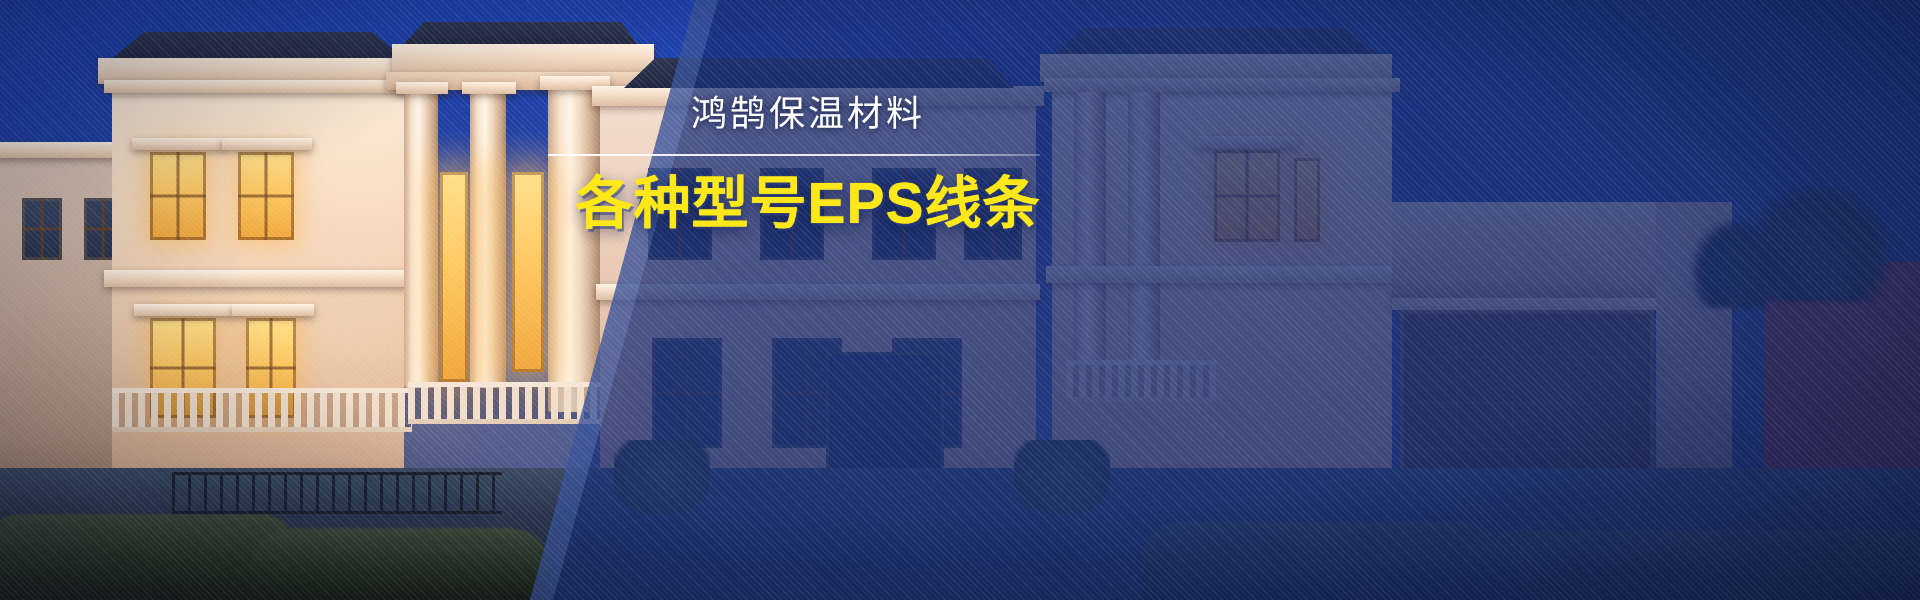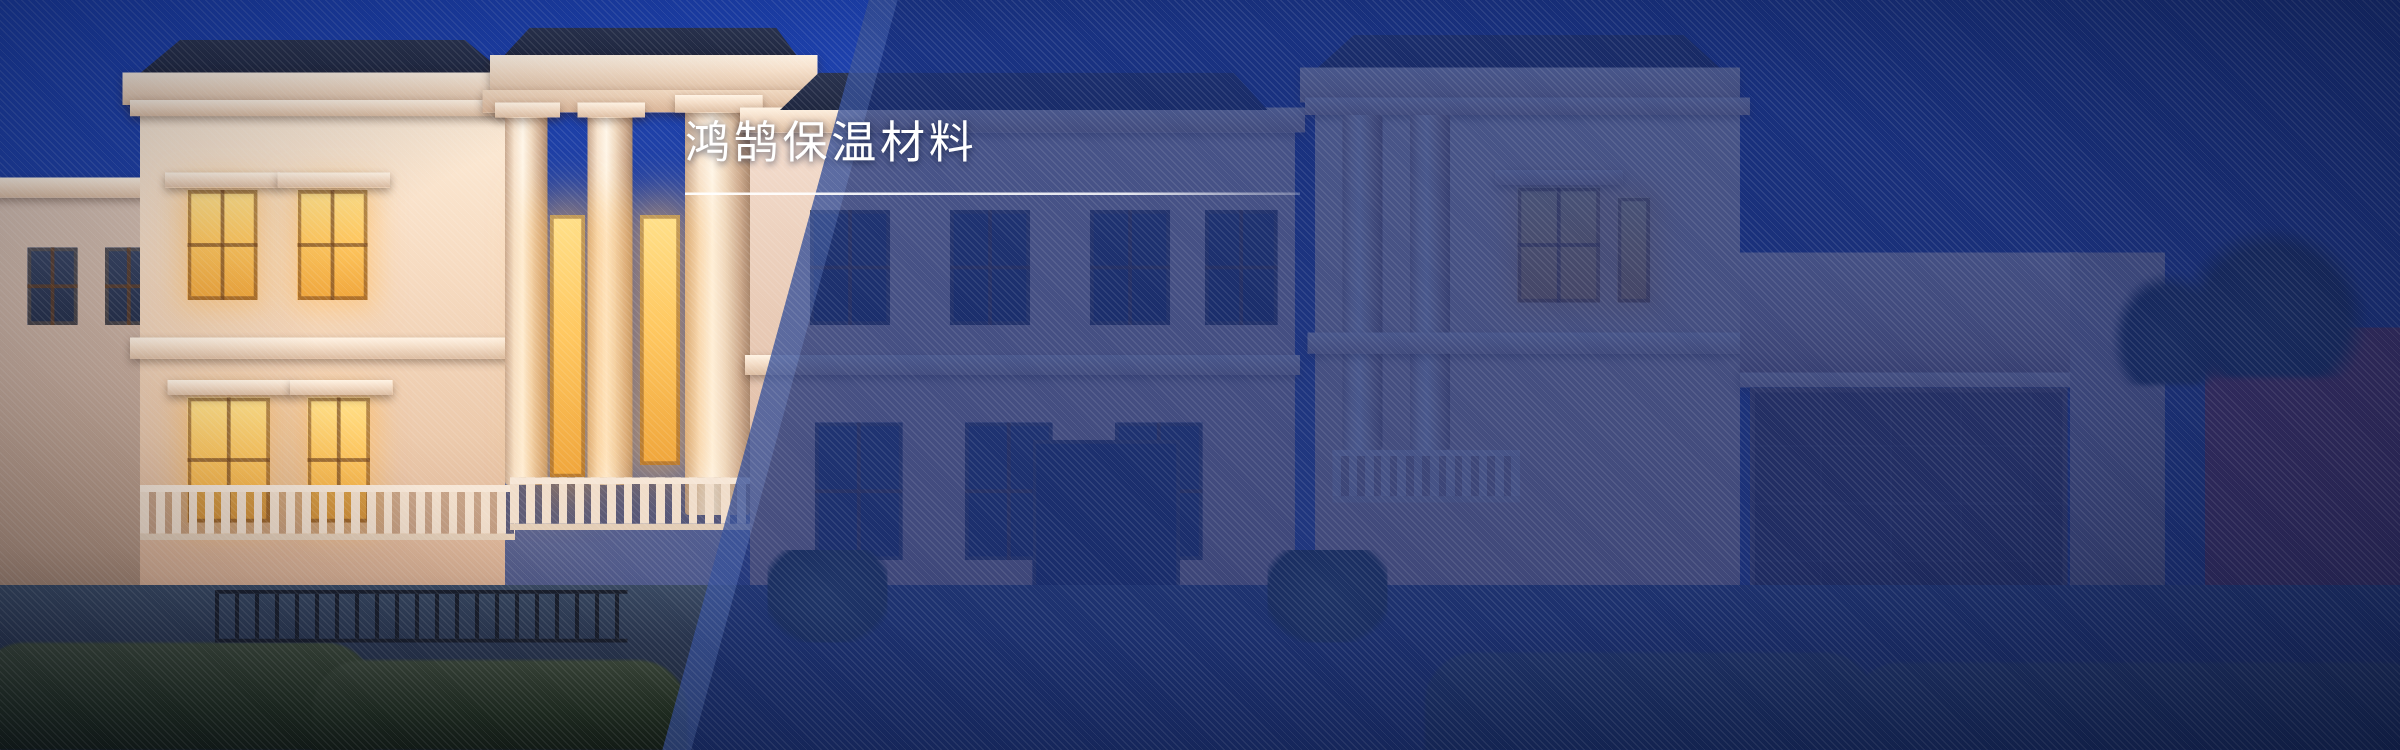--- a/index.html
+++ b/index.html
@@ -6,20 +6,21 @@
   html,body{margin:0;padding:0;background:#0b1630;}
   *{box-sizing:border-box;}
 
   .banner{
     position:relative;
     width:1920px;
     height:600px;
     overflow:hidden;
     font-family:"Liberation Sans","DejaVu Sans",sans-serif;
     background:#0f766e;
+    text-align:center;
   }
 
   
   .sky{
     position:absolute; inset:0;
     background:
       linear-gradient(178deg,#1b3fae 0%,#1d3fa6 18%,#24409c 34%,#2a4494 48%,#31478c 60%,#2c3f7f 74%,#243466 100%);
   }
   .sky-glow{
     position:absolute; left:50%; top:-6%;
@@ -336,17 +337,18 @@
   <div class="hatch"></div>
   <div class="vignette"></div>
 
   <div class="copy">
 
     <div class="eyebrow">鸿鹄保温材料</div>
 
     <div class="rule"></div>
 
     <div class="headline">
+      <div class="headline-line">各种型号EPS线条</div>
     </div>
 
   </div>
 
 </div>
 
 </body></html>

